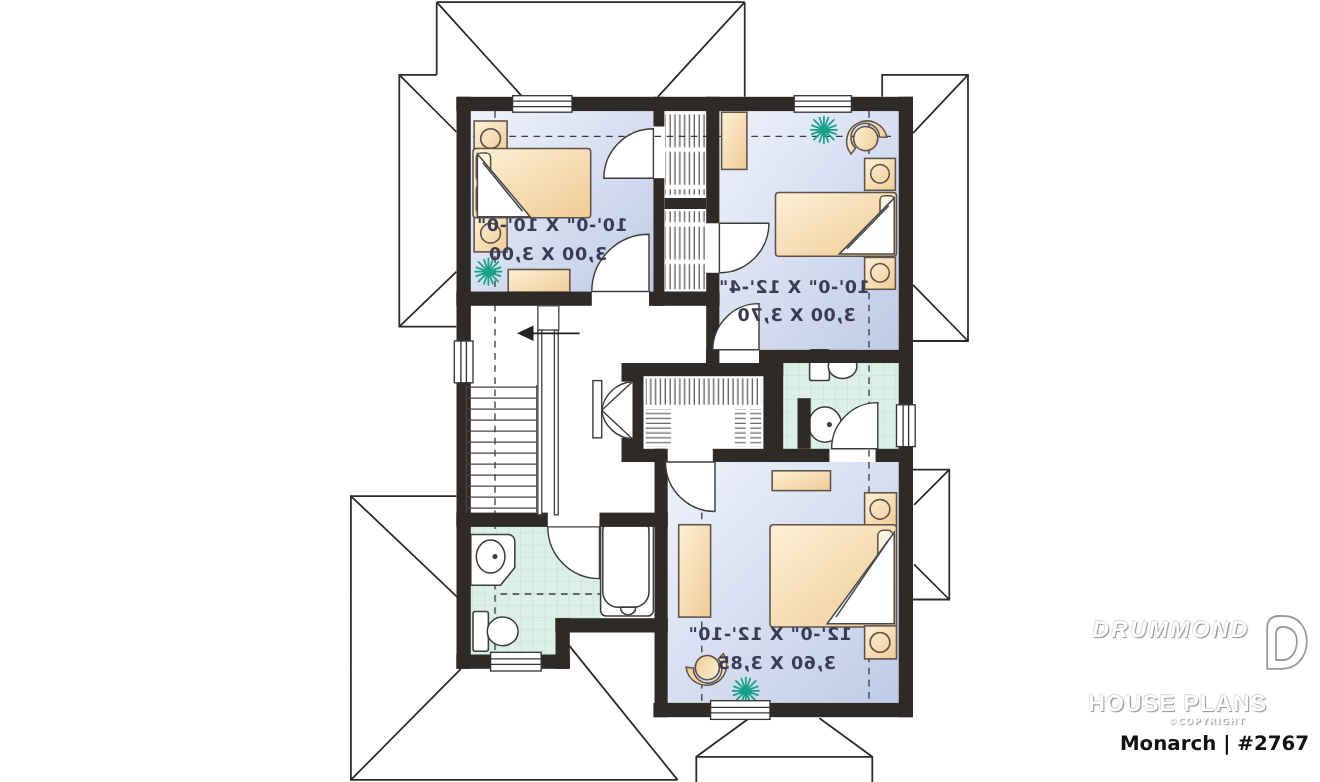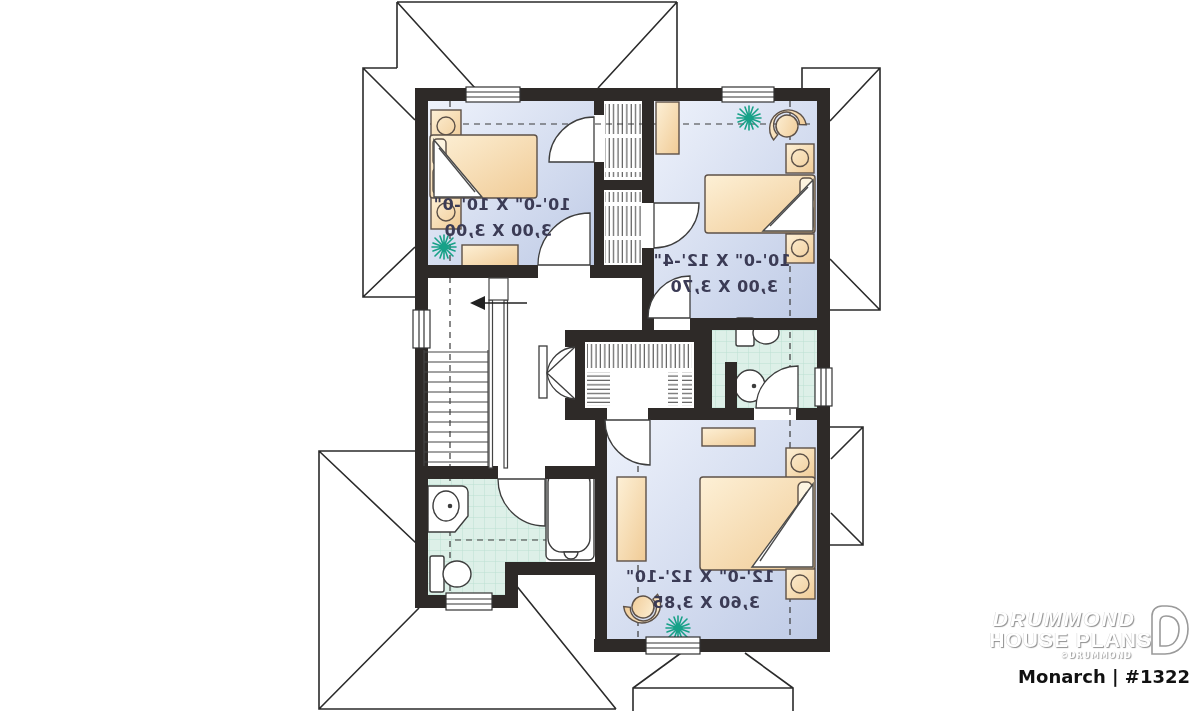--- a/index.html
+++ b/index.html
@@ -282,22 +282,22 @@
     </g>
     <g transform="translate(706,608) scale(-1,1)">
       <text class="roomlabel" text-anchor="middle">3,60 X 3,85</text>
     </g>
   </g>
 </svg>
 
 <div id="brand">
   <div style="position:relative;">
     <div class="brand-line" style="margin-right:56px;font-style:italic;">DRUMMOND</div>
-    <div class="brand-line" style="margin-right:40px;letter-spacing:1px;">HOUSE PLANS</div>
-    <div id="copyright">©DRUMMOND</div>
+    <div class="brand-line" style="margin-right:40px;letter-spacing:1px;margin-top:46px;">HOUSE PLANS</div>
+    <div id="copyright">©COPYRIGHT</div>
     <svg id="d-mark" width="42" height="56" viewBox="0 0 42 56">
       <path d="M4,52 V14 C4,8 8,4 14,4 H19 C33,4 40,15 40,27 C40,41 31,52 17,52 Z
                M12,44 V20 C12,16 14,14 18,14 C27,14 31,20 31,27 C31,36 26,44 18,44 Z" fill="#fff" stroke="#9a9a9a" stroke-width="1.6" fill-rule="evenodd"></path>
     </svg>
   </div>
-  <div id="plan-label">Monarch | #1322</div>
+  <div id="plan-label">Monarch | #2767</div>
 </div>
 </div>
 
 </body></html>

